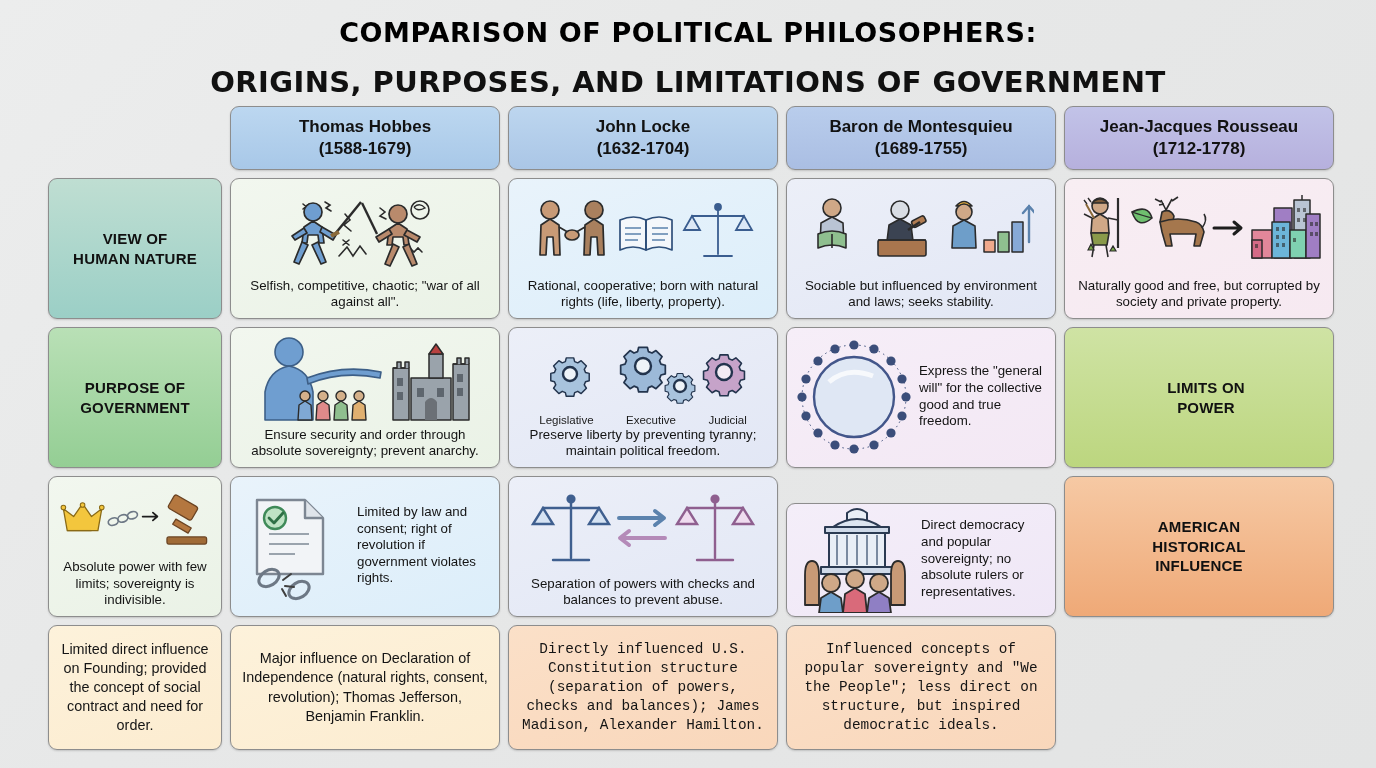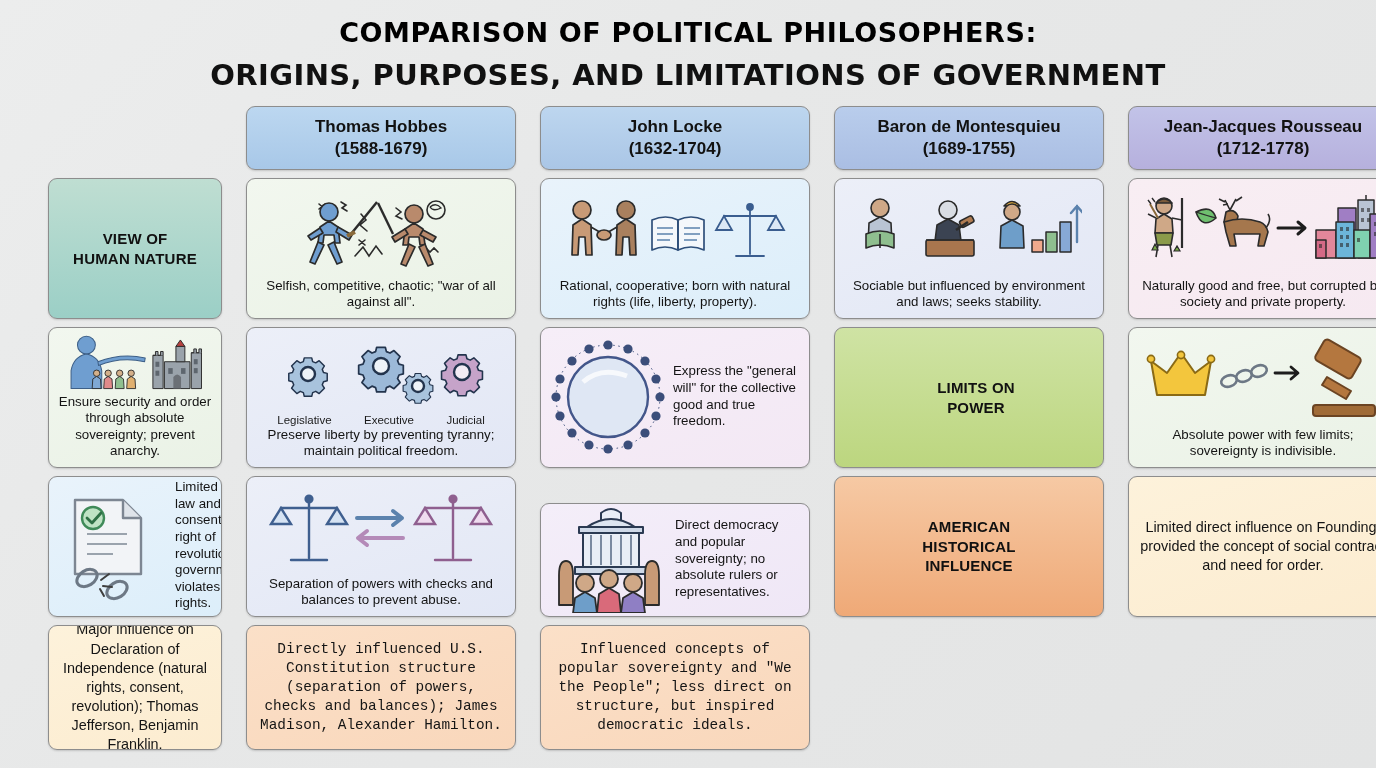--- a/index.html
+++ b/index.html
@@ -28,33 +28,33 @@
     line-height: 1.25;
   }
   #title-line2 {
     font-size: 29px;
     letter-spacing: 0.4px;
     font-weight: 800;
     color: #111;
     font-family: "DejaVu Sans", sans-serif;
     text-transform: uppercase;
     line-height: 1.25;
-    margin-top: 7px;
+    margin-top: 14px;
   }
 
   
   #grid {
     position: absolute;
     left: 48px;
     top: 106px;
     width: 1280px;
     display: grid;
     grid-template-columns: 174px 270px 270px 270px 270px;
     grid-template-rows: 64px 141px 141px 141px 125px;
-    gap: 8px 24px;
+    gap: 8px 8px;
   }
 
   .cell {
     border-radius: 9px;
     border: 1.4px solid #8d8d8d;
     position: relative;
     overflow: hidden;
     box-shadow: 0 1px 2px rgba(0,0,0,0.16);
   }
 
@@ -351,20 +351,26 @@
           <rect x="236" y="38" width="3" height="4"></rect>
             <rect x="241" y="38" width="3" height="4"></rect>
           <rect x="181" y="50" width="3" height="4"></rect>
             <rect x="219" y="44" width="3" height="4"></rect>
         </g>
       </svg>
     </div>
     <div class="caption">Naturally good and free, but corrupted by society and private property.</div>
   </div>
 
+  <div class="cell rowhead r2">
+    <div>
+      <span>PURPOSE OF</span><br>
+      <span>GOVERNMENT</span>
+    </div>
+  </div>
 
   <div class="cell body-cell cell-g">
     <div class="art">
       <svg width="244" height="92" viewBox="0 0 244 92">
 
         <g fill="#6f9ed0" stroke="#3d5f87" stroke-width="1.6" stroke-linejoin="round">
           <circle cx="46" cy="18" r="14"></circle>
           <path d="M46 32 q-20 4 -24 26 l0 28 48 0 0 -28 q-4 -22 -24 -26z"></path>
           <path d="M64 44 q36 -14 74 -6 l-1 6 q-38 -8 -72 6z"></path>
         </g>

